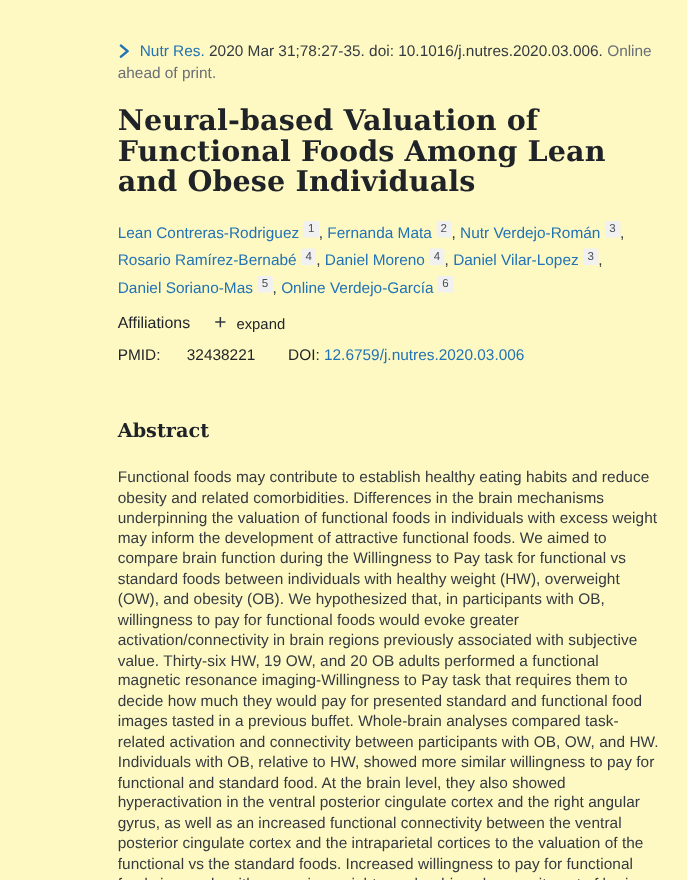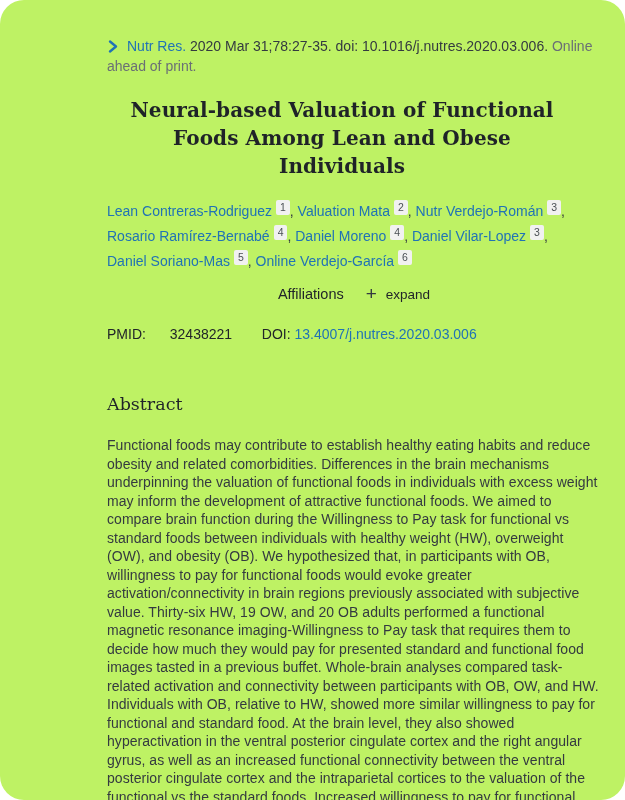--- a/index.html
+++ b/index.html
@@ -5,24 +5,23 @@
   * { margin: 0; padding: 0; box-sizing: border-box; }
   html, body {
     width: 625px;
     background: #ffffff;
     font-family: "Liberation Sans", sans-serif;
     color: #212529;
   }
   .page {
     width: 625px;
     height: 800px;
-    background: #bef264;
+    background: #fef9c3;
     padding: 36px 24px 24px 107px;
     overflow: hidden;
-    border-radius: 24px;
   }
 
   
   .citation {
     font-size: 14px;
     line-height: 20px;
     color: #343a40;
     margin-bottom: 20px;
   }
   .chev {
@@ -37,27 +36,26 @@
     text-decoration: none;
     cursor: pointer;
   }
   .cit-rest { color: #343a40; }
   .ahead { color: #6a6f75; }
 
   
   h1.title {
     font-family: "DejaVu Serif", "Liberation Serif", serif;
     font-weight: 700;
-    font-size: 20px;
+    font-size: 26px;
     line-height: 28px;
     color: #1f2328;
     letter-spacing: 0.1px;
     margin-bottom: 19px;
     max-width: 470px;
-    text-align: center;
   }
 
   
   .authors {
     font-size: 14px;
     line-height: 25px;
     max-width: 480px;
     margin-bottom: 12px;
   }
   .authors a.author-link {
@@ -77,22 +75,21 @@
     margin-left: 4px;
   }
   .authors .sep { color: #343a40; }
 
   
   .affil-row {
     display: flex;
     align-items: center;
     font-size: 14.5px;
     color: #212529;
-    margin-bottom: 24px;
-    justify-content: center;
+    margin-bottom: 12px;
   }
   .affil-label { margin-right: 22px; }
   .expand-btn {
     display: flex;
     align-items: center;
     cursor: pointer;
     background: none;
     border: none;
     font-family: inherit;
     color: #212529;
@@ -119,21 +116,21 @@
   a.doi-link {
     color: #2173b5;
     text-decoration: none;
     cursor: pointer;
   }
 
   
   .abstract-section { margin-top: 51px; }
   h2.abstract-heading {
     font-family: "DejaVu Serif", "Liberation Serif", serif;
-    font-weight: 400;
+    font-weight: 700;
     font-size: 17.5px;
     line-height: 22px;
     color: #1f2328;
     margin-bottom: 21px;
   }
   .abstract-text {
     font-size: 14px;
     line-height: 18.5px;
     color: #343a40;
     max-width: 494px;
@@ -152,21 +149,21 @@
       </svg>
     </span><a class="journal-link">Nutr Res.</a>
     <span class="cit-rest">2020 Mar 31;78:27-35. doi: 10.1016/j.nutres.2020.03.006.</span>
     <span class="ahead">Online ahead of print.</span>
   </div>
 
   <h1 class="title">Neural-based Valuation of Functional Foods Among Lean and Obese Individuals</h1>
 
   <div class="authors">
     <span><a class="author-link">Lean Contreras-Rodriguez</a><sup class="affil-badge">1</sup><span class="sep">, </span></span>
-    <span><a class="author-link">Valuation Mata</a><sup class="affil-badge">2</sup><span class="sep">, </span></span>
+    <span><a class="author-link">Fernanda Mata</a><sup class="affil-badge">2</sup><span class="sep">, </span></span>
     <span><a class="author-link">Nutr Verdejo-Román</a><sup class="affil-badge">3</sup><span class="sep">, </span></span>
     <span><a class="author-link">Rosario Ramírez-Bernabé</a><sup class="affil-badge">4</sup><span class="sep">, </span></span>
     <span><a class="author-link">Daniel Moreno</a><sup class="affil-badge">4</sup><span class="sep">, </span></span>
     <span><a class="author-link">Daniel Vilar-Lopez</a><sup class="affil-badge">3</sup><span class="sep">, </span></span>
     <span><a class="author-link">Daniel Soriano-Mas</a><sup class="affil-badge">5</sup><span class="sep">, </span></span>
     <span><a class="author-link">Online Verdejo-García</a><sup class="affil-badge">6</sup></span>
   </div>
 
   <div class="affil-row">
     <span class="affil-label">Affiliations</span>
@@ -174,21 +171,21 @@
       <span class="plus-icon">+</span>
       <span>expand</span>
     </button>
   </div>
 
   <div class="ids-row">
     <span class="pmid-label">PMID:</span>
     <span class="pmid-value">32438221</span>
     <span class="doi-spacer"></span>
     <span class="doi-label">DOI:</span>
-    <a class="doi-link">13.4007/j.nutres.2020.03.006</a>
+    <a class="doi-link">12.6759/j.nutres.2020.03.006</a>
   </div>
 
   <div class="abstract-section">
     <h2 class="abstract-heading">Abstract</h2>
     <p class="abstract-text">Functional foods may contribute to establish healthy eating habits and reduce obesity and related comorbidities. Differences in the brain mechanisms underpinning the valuation of functional foods in individuals with excess weight may inform the development of attractive functional foods. We aimed to compare brain function during the Willingness to Pay task for functional vs standard foods between individuals with healthy weight (HW), overweight (OW), and obesity (OB). We hypothesized that, in participants with OB, willingness to pay for functional foods would evoke greater activation/connectivity in brain regions previously associated with subjective value. Thirty-six HW, 19 OW, and 20 OB adults performed a functional magnetic resonance imaging-Willingness to Pay task that requires them to decide how much they would pay for presented standard and functional food images tasted in a previous buffet. Whole-brain analyses compared task-related activation and connectivity between participants with OB, OW, and HW. Individuals with OB, relative to HW, showed more similar willingness to pay for functional and standard food. At the brain level, they also showed hyperactivation in the ventral posterior cingulate cortex and the right angular gyrus, as well as an increased functional connectivity between the ventral posterior cingulate cortex and the intraparietal cortices to the valuation of the functional vs the standard foods. Increased willingness to pay for functional foods in people with excessive weight may be driven by recruitment of brain regions that direct attention to internal goals.</p>
   </div>
 
 </div>
 
 </body></html>

